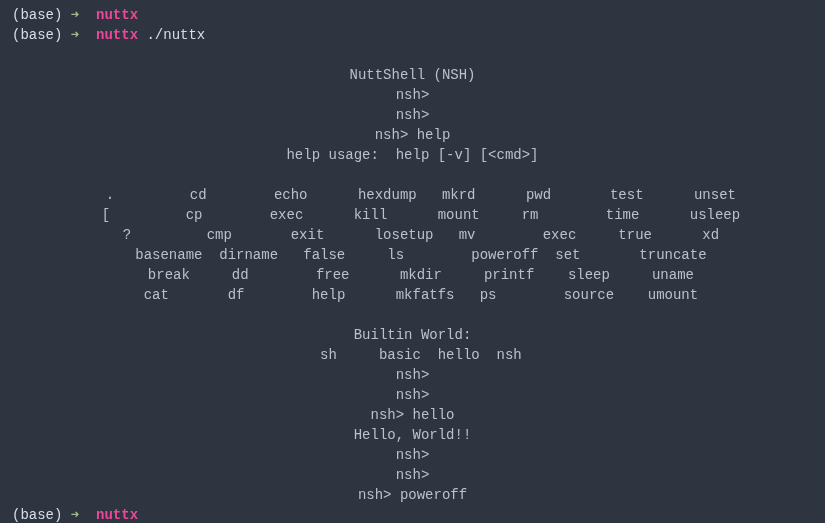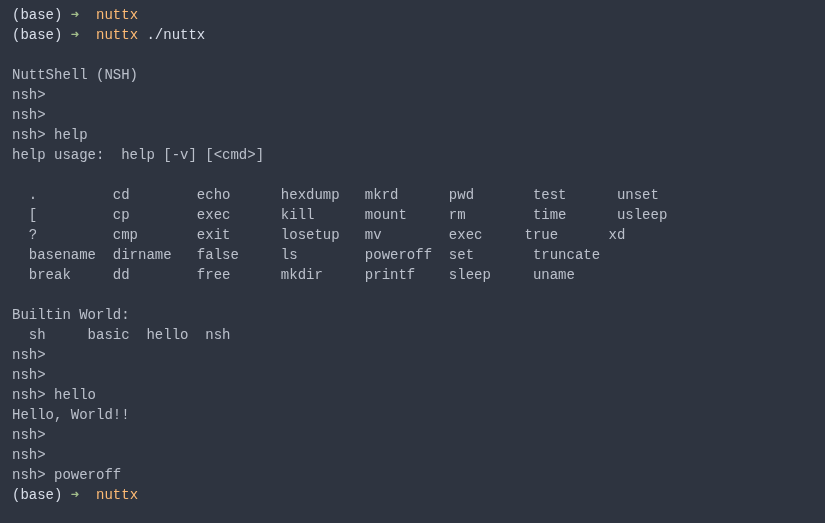--- a/index.html
+++ b/index.html
@@ -23,48 +23,50 @@
     }
     .base {
       color: #d8dee9;
       text-align: center;
     }
     .arrow {
       color: #a3be8c;
       font-weight: bold;
     }
     .dir {
-      color: #fdba74;
-      font-weight: normal;
+      color: #ec4899;
+      font-weight: bold;
     }
     .cmd {
       color: #d8dee9;
     }
     .gray {
       color: #bbc0cb;
+      text-align: center;
     }
   </style>
 </head>
 <body>
 
 <div>
   <div class="line"><span class="base">(base) </span><span class="arrow">➜  </span><span class="dir">nuttx</span></div>
   <div class="line"><span class="base">(base) </span><span class="arrow">➜  </span><span class="dir">nuttx</span><span class="cmd"> ./nuttx</span></div>
   <div class="line gray">&nbsp;</div>
   <div class="line gray">NuttShell (NSH)</div>
   <div class="line gray">nsh&gt;</div>
   <div class="line gray">nsh&gt;</div>
   <div class="line gray">nsh&gt; help</div>
   <div class="line gray">help usage:  help [-v] [&lt;cmd&gt;]</div>
   <div class="line gray">&nbsp;</div>
   <div class="line gray">  .         cd        echo      hexdump   mkrd      pwd       test      unset</div>
   <div class="line gray">  [         cp        exec      kill      mount     rm        time      usleep</div>
   <div class="line gray">  ?         cmp       exit      losetup   mv        exec     true      xd</div>
   <div class="line gray">  basename  dirname   false     ls        poweroff  set       truncate</div>
   <div class="line gray">  break     dd        free      mkdir     printf    sleep     uname</div>
+  <div class="line gray">  cat       df        help      mkfatfs   ps        source    umount</div>
   <div class="line gray">&nbsp;</div>
   <div class="line gray">Builtin World:</div>
   <div class="line gray">  sh     basic  hello  nsh</div>
   <div class="line gray">nsh&gt;</div>
   <div class="line gray">nsh&gt;</div>
   <div class="line gray">nsh&gt; hello</div>
   <div class="line gray">Hello, World!!</div>
   <div class="line gray">nsh&gt;</div>
   <div class="line gray">nsh&gt;</div>
   <div class="line gray">nsh&gt; poweroff</div>

